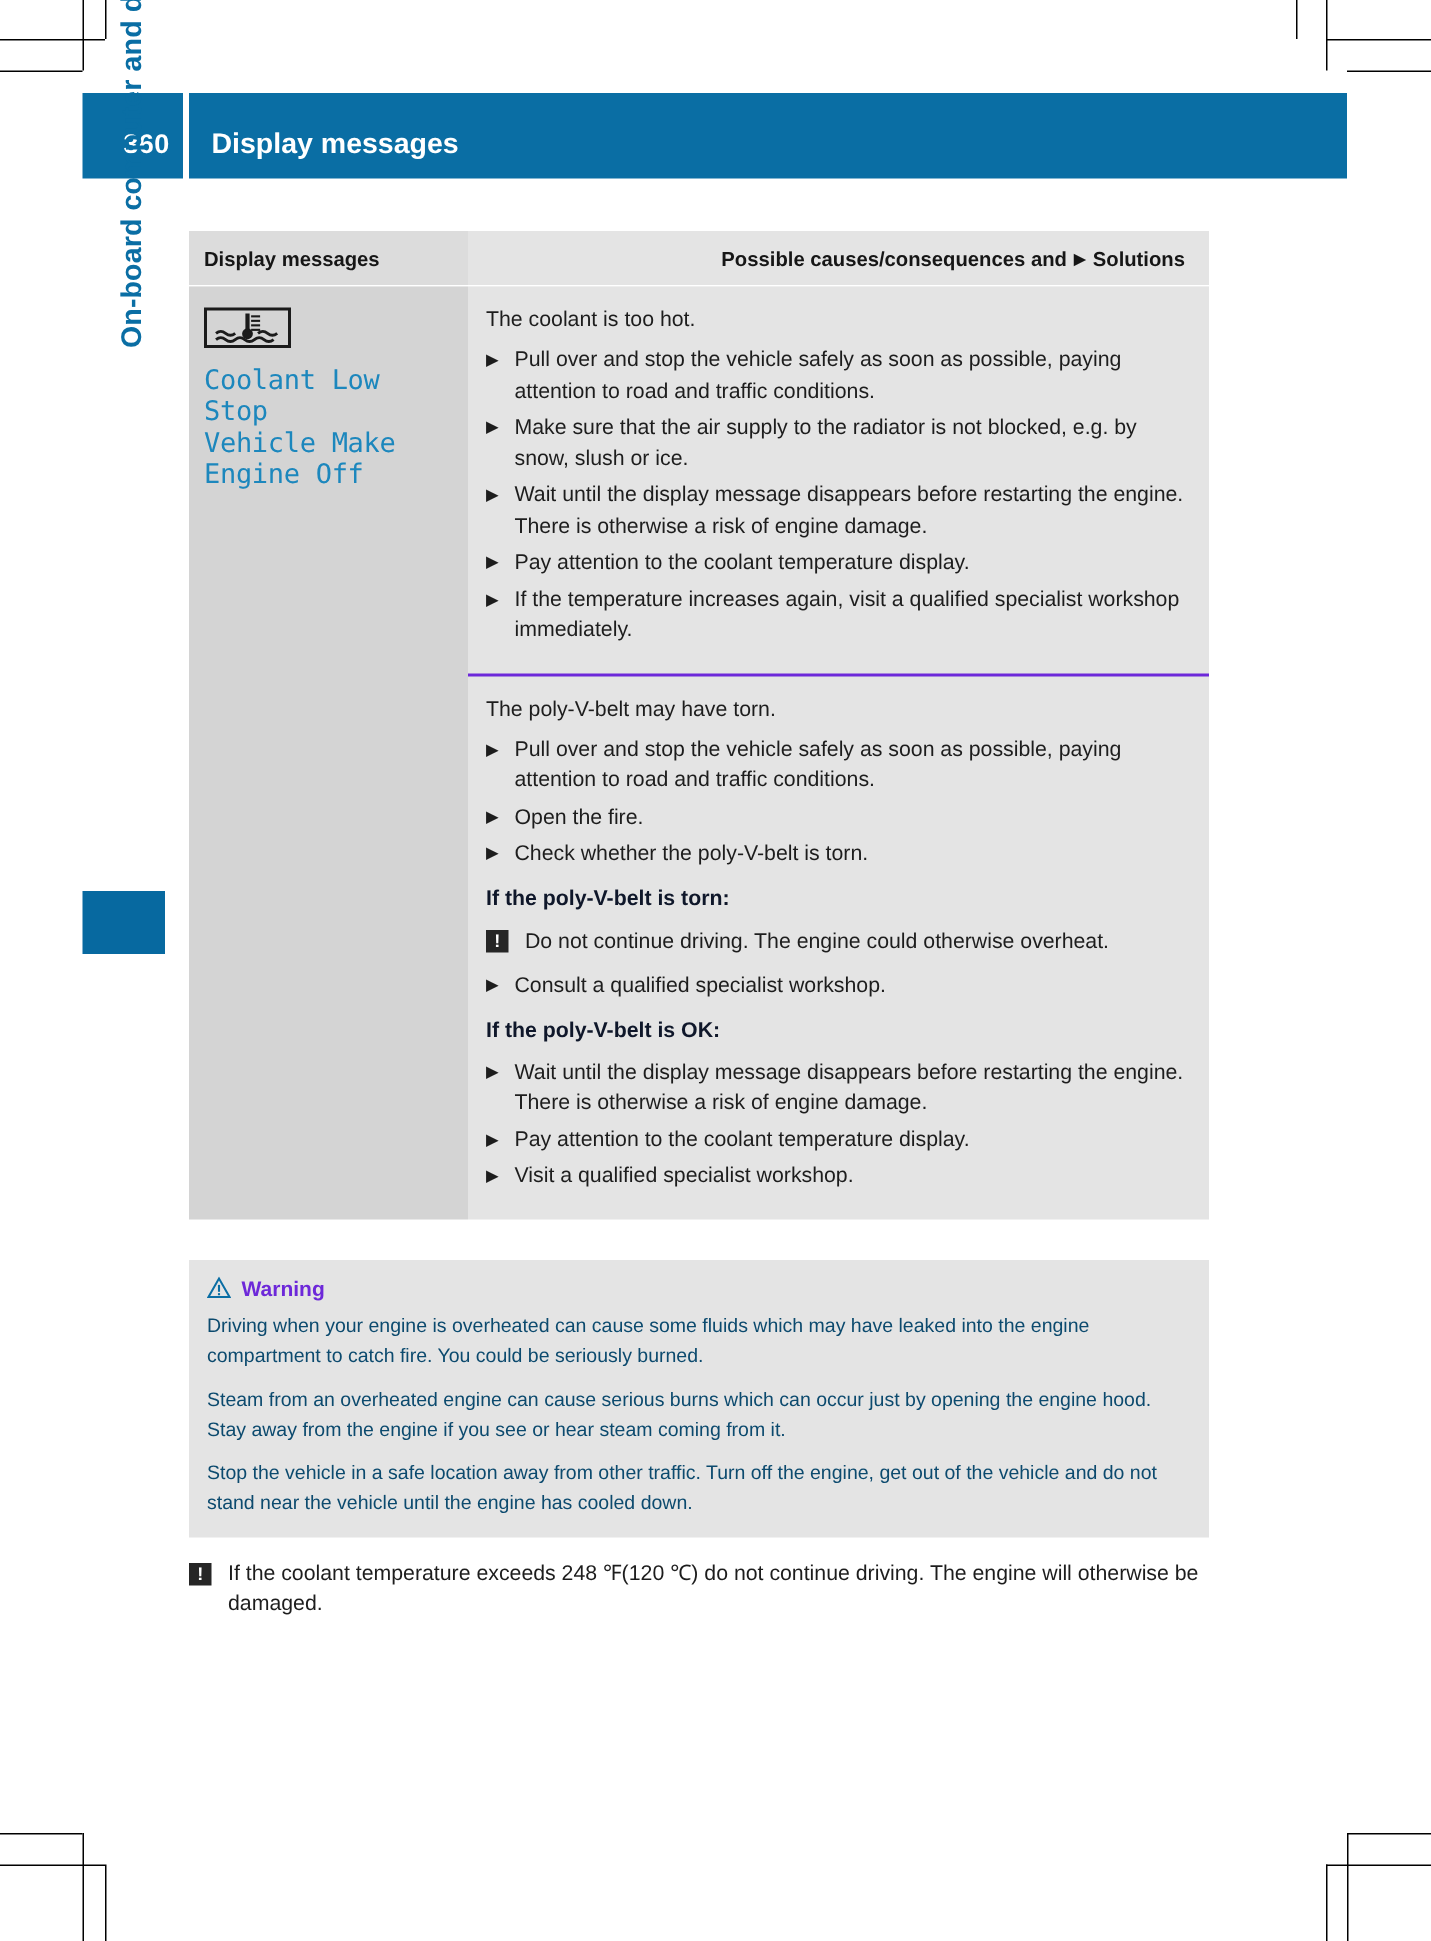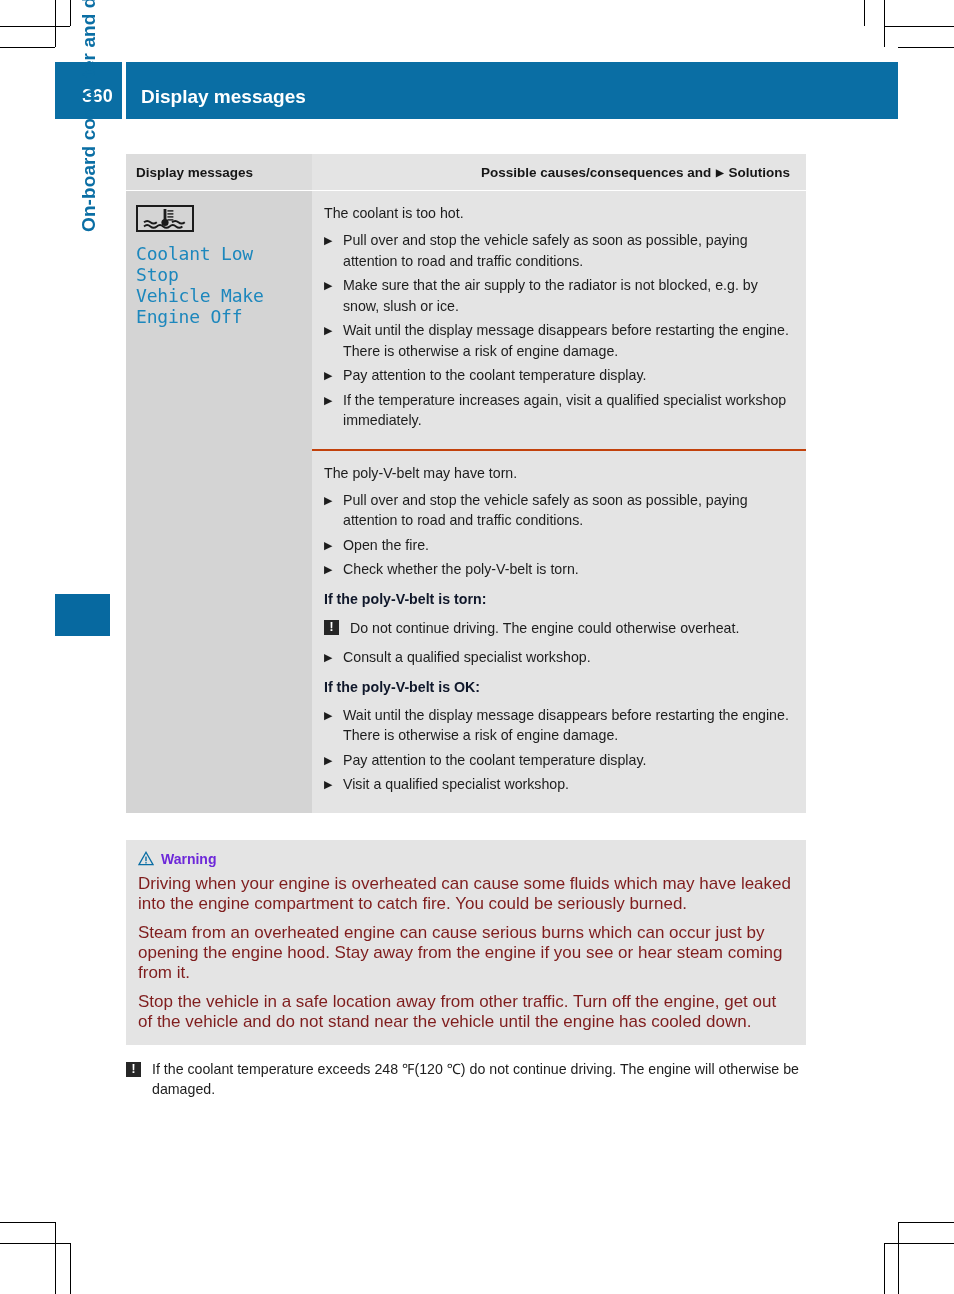--- a/index.html
+++ b/index.html
@@ -163,21 +163,21 @@
     font-size: 18px;
     line-height: 21px;
     color: #1c87bd;
     letter-spacing: -0.2px;
   }
 
   
   .blk {
     padding: 12px 14px 14px 12px;
   }
-  .blk + .blk { border-top: 2px solid #c2410c; }
+  .blk + .blk { border-top: 2px solid #6d28d9; }
   .blk p.lead {
     margin: 0 0 7px 0;
     font-size: 14.2px;
     line-height: 20px;
     color: #1d1d1d;
   }
   .blk h4 {
     margin: 9px 0 8px 0;
     font-size: 14.2px;
     line-height: 20px;
@@ -239,23 +239,23 @@
     margin-bottom: 7px;
   }
   .warning-head .wtitle {
     color: #6d28d9;
     font-weight: bold;
     font-size: 14px;
     margin-left: 7px;
   }
   .warning-box p {
     margin: 0 0 9px 0;
-    font-size: 17px;
+    font-size: 13px;
     line-height: 20px;
-    color: #7f1d1d;
+    color: #0c4a6e;
   }
   .warning-box p:last-child { margin-bottom: 0; }
 
   
   .tail-notice {
     position: relative;
     margin-top: 14px;
     padding-left: 26px;
     font-size: 14.2px;
     line-height: 20.5px;

